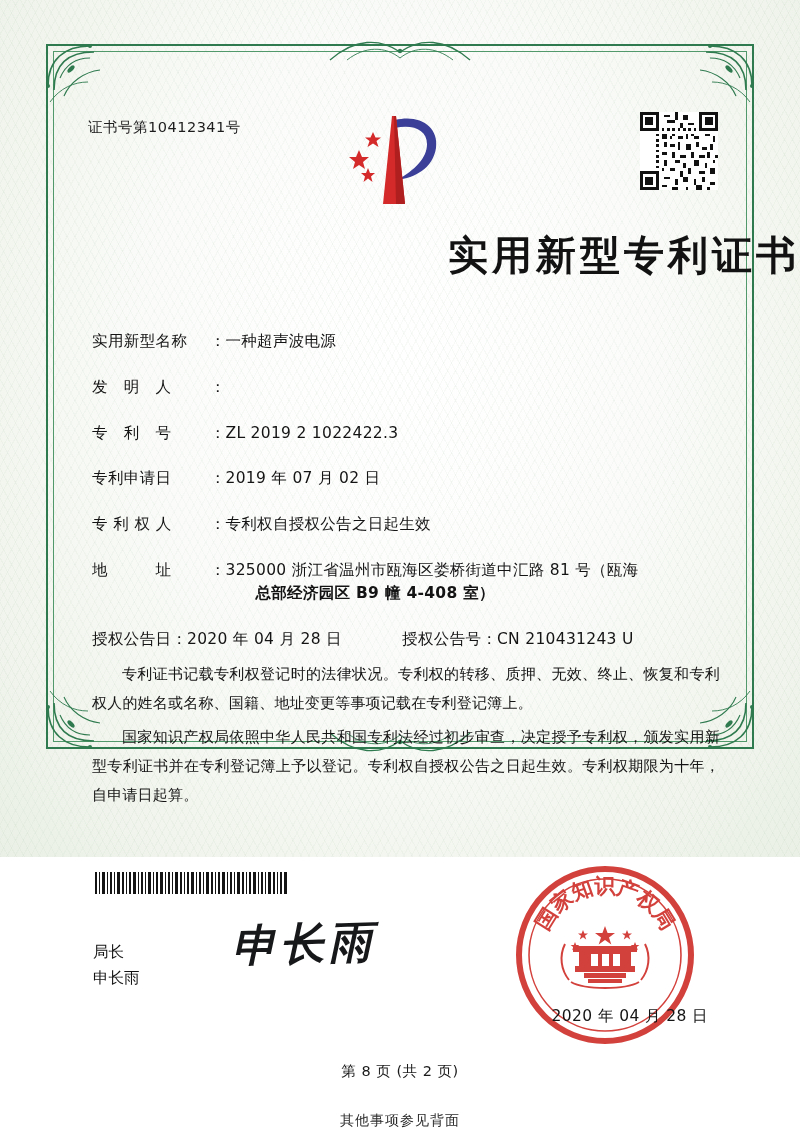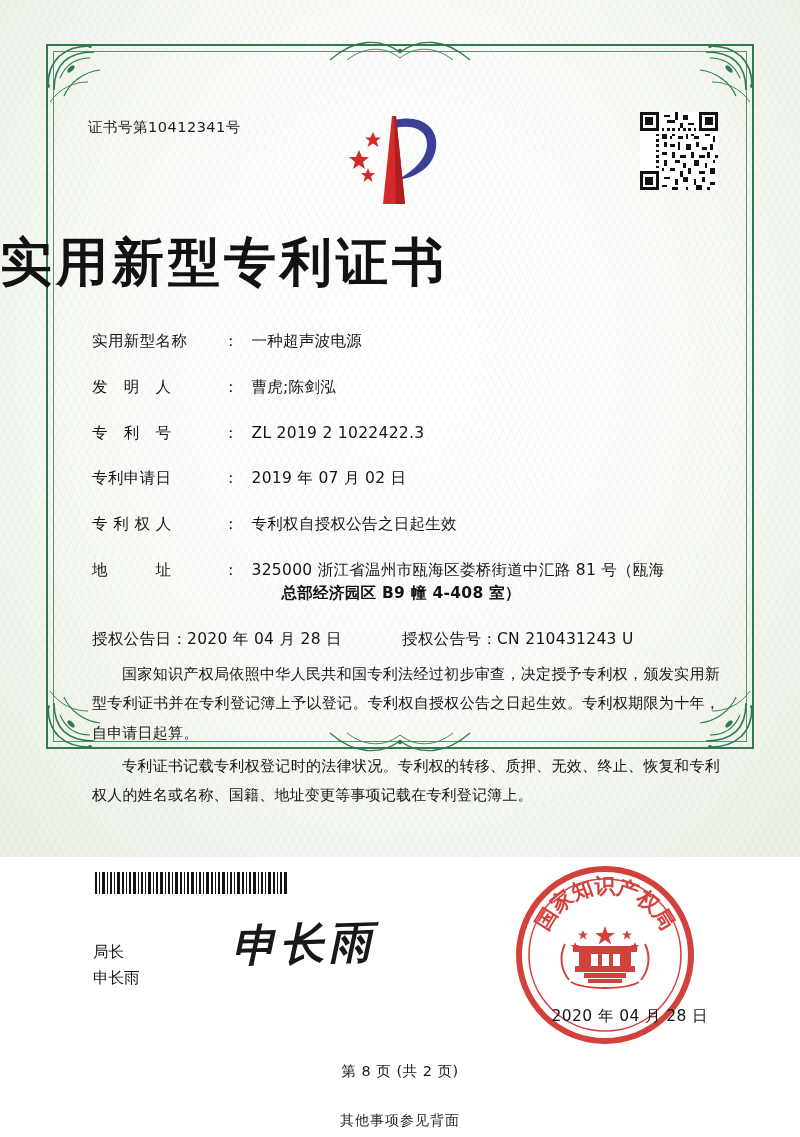--- a/index.html
+++ b/index.html
@@ -94,42 +94,41 @@
     transform: translateX(-50%);
     width: 130px;
     height: 104px;
   }
 
   .title {
     position: absolute;
     left: 0;
     right: 0;
     top: 228px;
-    text-align: left;
-    font-size: 52px;
+    text-align: right;
+    font-size: 40px;
     font-weight: bold;
     letter-spacing: 4px;
     color: #121212;
     font-family: "DejaVu Sans", "Liberation Sans", sans-serif;
   }
 
   .fields {
     position: absolute;
     left: 92px;
     right: 78px;
     top: 330px;
     font-size: 15.5px;
     color: #141414;
   }
   .frow {
     display: flex;
     align-items: flex-start;
     margin-bottom: 22.5px;
     line-height: 1.5;
-    gap: 13px;
   }
   .flabel {
     width: 118px;
     flex: 0 0 118px;
     letter-spacing: 0.4px;
     white-space: pre;
   }
   .fcolon { flex: 0 0 10px; }
   .fvalue {
     flex: 1 1 auto;
@@ -438,21 +437,20 @@
 
   <div class="fields">
     <div class="frow">
       <span class="flabel">实用新型名称</span>
       <span class="fcolon">：</span>
       <span class="fvalue">一种超声波电源</span>
     </div>
     <div class="frow">
       <span class="flabel">发　明　人</span>
       <span class="fcolon">：</span>
-      <span class="fvalue">曹虎;陈剑泓</span>
     </div>
     <div class="frow">
       <span class="flabel">专　利　号</span>
       <span class="fcolon">：</span>
       <span class="fvalue">ZL 2019 2 1022422.3</span>
     </div>
     <div class="frow">
       <span class="flabel">专利申请日</span>
       <span class="fcolon">：</span>
       <span class="fvalue">2019 年 07 月 02 日</span>
@@ -478,22 +476,22 @@
       </span>
       <span class="col">
         <span class="lbl">授权公告号</span>
         <span class="fcolon">：</span>
         <span class="val">CN 210431243 U</span>
       </span>
     </div>
   </div>
 
   <div class="para">
+    <p>专利证书记载专利权登记时的法律状况。专利权的转移、质押、无效、终止、恢复和专利权人的姓名或名称、国籍、地址变更等事项记载在专利登记簿上。</p>
     <p>国家知识产权局依照中华人民共和国专利法经过初步审查，决定授予专利权，颁发实用新型专利证书并在专利登记簿上予以登记。专利权自授权公告之日起生效。专利权期限为十年，自申请日起算。</p>
-    <p>专利证书记载专利权登记时的法律状况。专利权的转移、质押、无效、终止、恢复和专利权人的姓名或名称、国籍、地址变更等事项记载在专利登记簿上。</p>
   </div>
 
   <div class="barcode">
     <svg width="193" height="22" viewBox="0 0 193 22" shape-rendering="crispEdges">
       <rect width="193" height="22" fill="#ffffff" opacity="0"></rect>
       <g fill="#141414">
         <rect x="0" y="0" width="2" height="22"></rect>
           <rect x="4" y="0" width="1" height="22"></rect>
         <rect x="7" y="0" width="3" height="22"></rect>
           <rect x="12" y="0" width="1" height="22"></rect>

